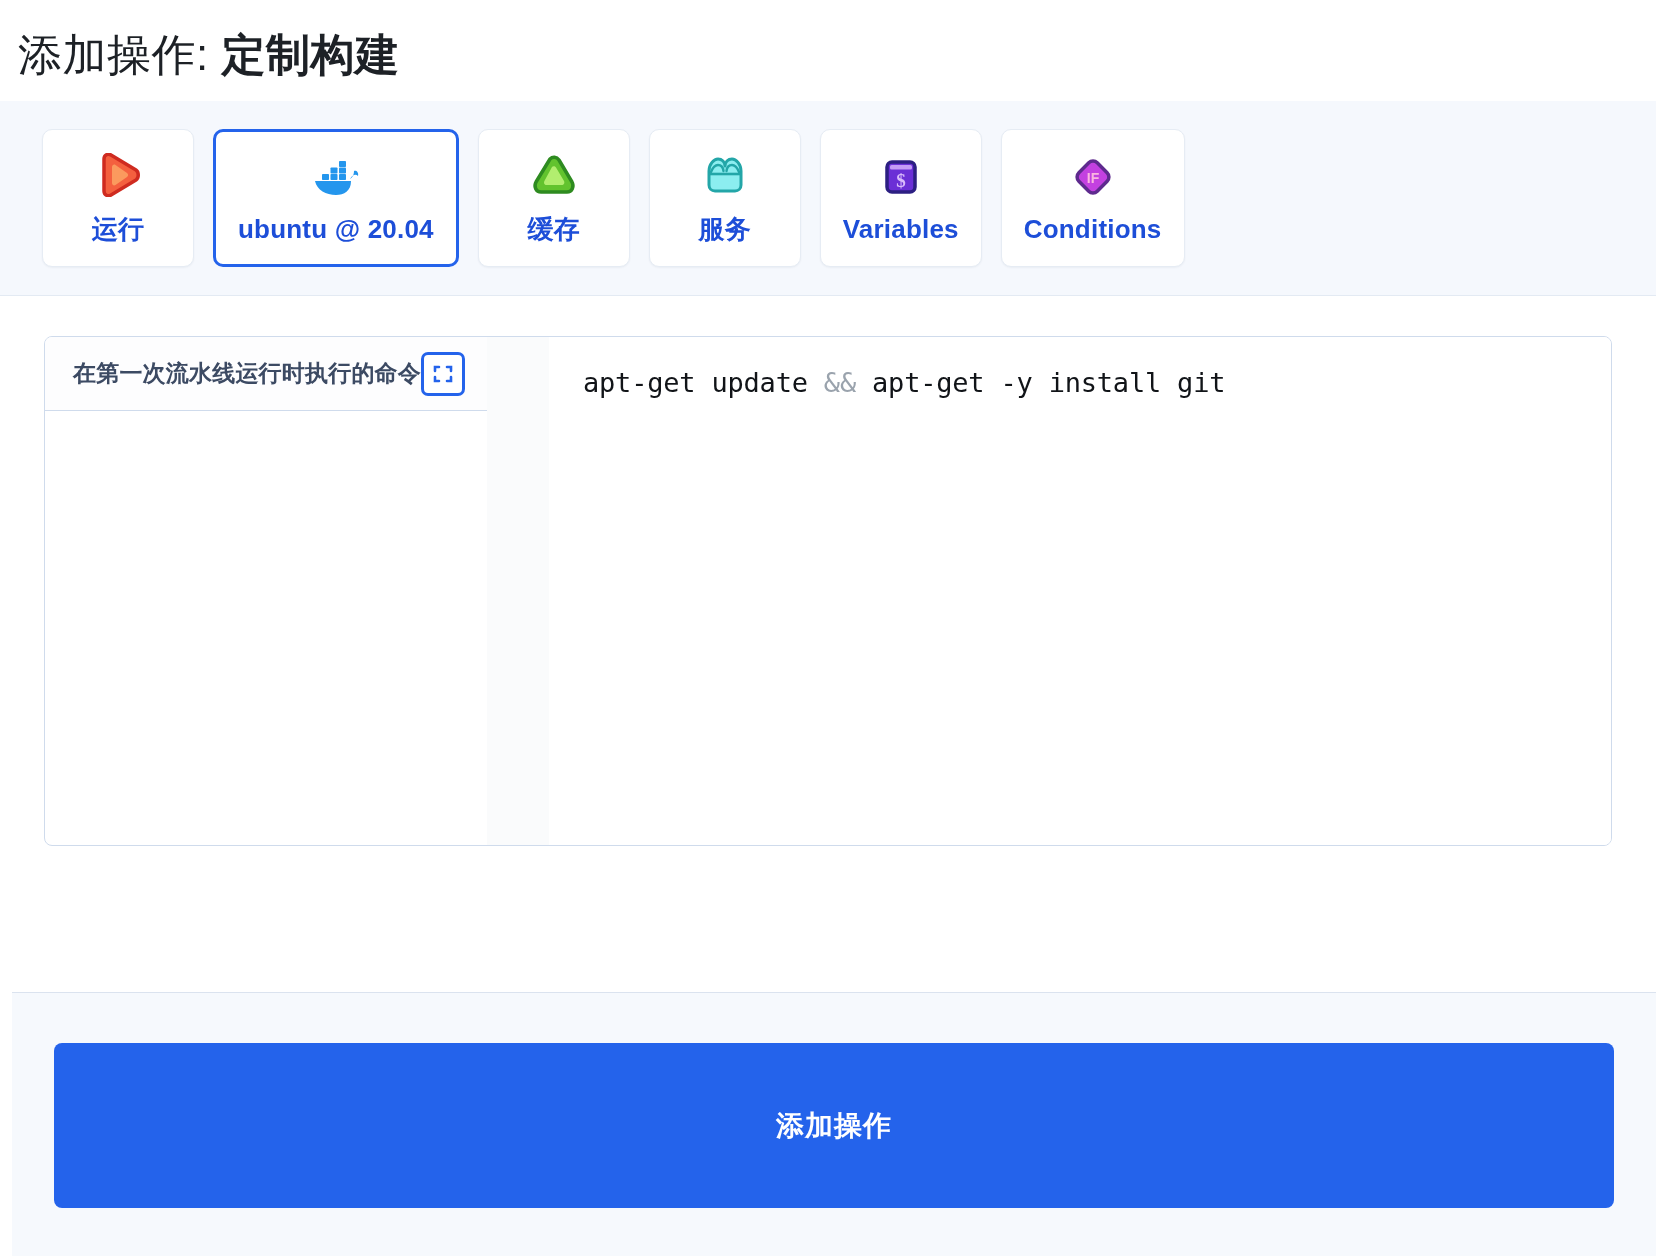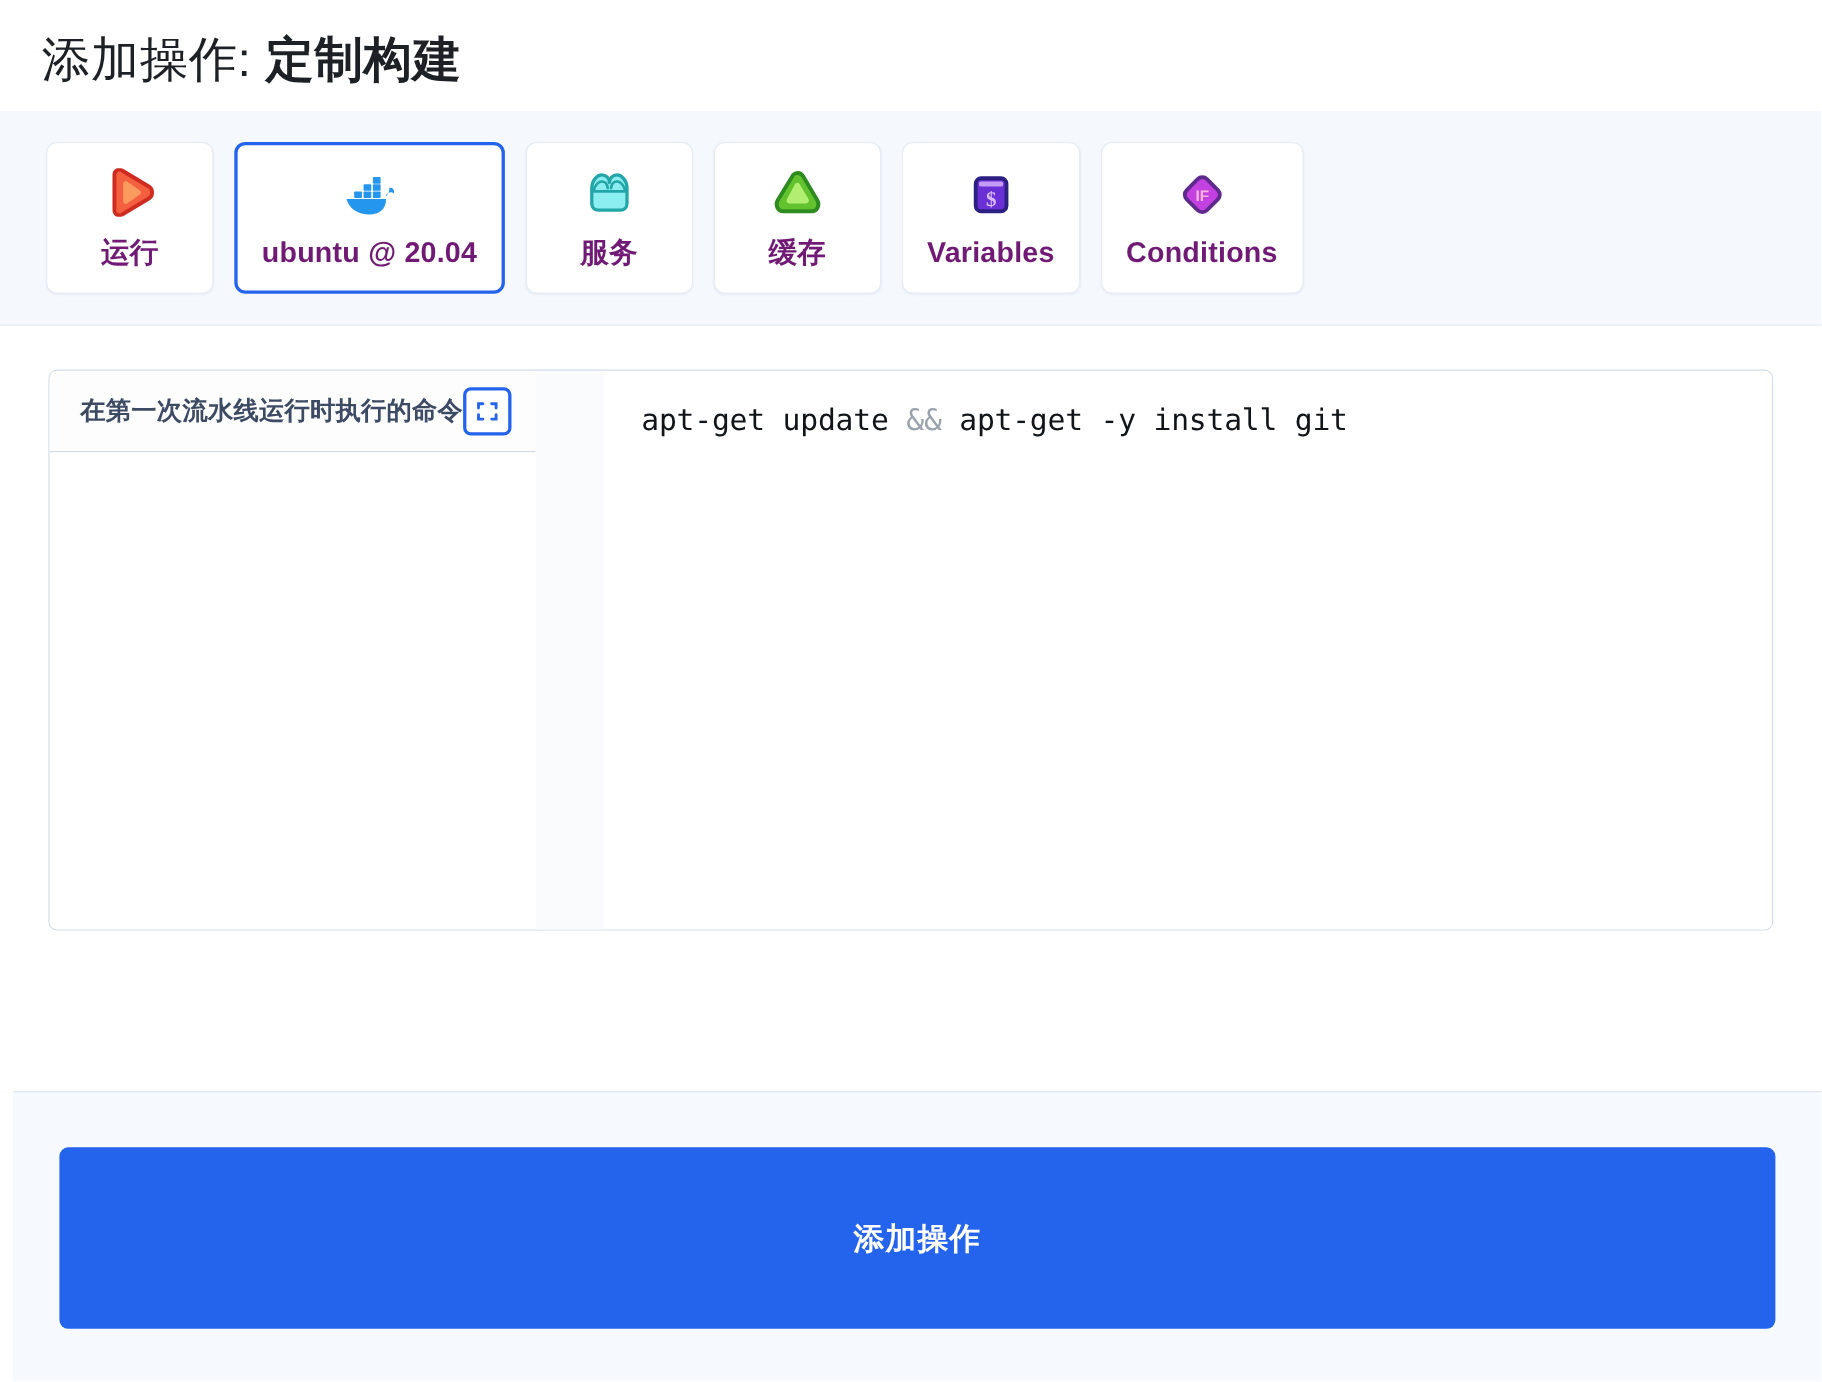--- a/index.html
+++ b/index.html
@@ -6,21 +6,21 @@
   html, body {
     margin: 0; padding: 0;
     width: 1656px; height: 1256px;
     background: #ffffff;
     font-family: "Liberation Sans", "DejaVu Sans", sans-serif;
     overflow: hidden;
   }
 
   
   .page-title {
-    padding: 26px 0 0 38px;
+    padding: 26px 0 0 18px;
     font-size: 44px;
     letter-spacing: 0.5px;
     color: #1d2126;
     font-weight: 400;
     line-height: 1.3;
   }
   .page-title b { font-weight: 700; }
 
   .type-bar {
     margin-top: 18px;
@@ -45,21 +45,21 @@
     padding: 0 22px;
     box-shadow: 0 1px 2px rgba(16,40,80,.05);
     cursor: pointer;
   }
   .type-card.selected {
     border: 3px solid #2463eb;
     box-shadow: none;
   }
   .type-card .card-label {
     font-size: 26px;
-    color: #701a75;
+    color: #1d4ed8;
     font-weight: 600;
     white-space: nowrap;
     letter-spacing: .2px;
   }
   .type-card .icon-slot {
     height: 50px; width: 56px;
     display: flex; align-items: center; justify-content: center;
   }
 
   
@@ -201,38 +201,38 @@
             <path d="M6 26 H42 C42 36 35 40 27 40 C17 40 8 35 6 26 Z"></path>
             <path d="M41 24 C44 19 47 19 49 21 C50 17 47 15 45 16 C45 22 41 24 41 24 Z"></path>
           </g>
         </svg>
       </span>
       <span class="card-label">ubuntu @ 20.04</span>
     </div>
 
     <div class="type-card">
       <span class="icon-slot">
+        <svg width="48" height="44" viewBox="0 0 48 44">
+          <path d="M20 6 C22.5 3.5 26.5 3.5 29 7 L42 29 C44.5 33.5 42 39 37 39 L11 39 C6 39 3.5 33.5 6 29 Z" fill="#62c32e" stroke="#2e8b20" stroke-width="3.5" stroke-linejoin="round"></path>
+          <path d="M22 14 C23 12.8 25 12.8 26 14.5 L34 28 C35 30 33.8 32 31.8 32 L16.5 32 C14.5 32 13.4 30 14.4 28 Z" fill="#b2ee6f"></path>
+        </svg>
+      </span>
+      <span class="card-label">缓存</span>
+    </div>
+
+    <div class="type-card">
+      <span class="icon-slot">
         <svg width="46" height="44" viewBox="0 0 46 44">
           <path d="M7 18 C7 11 12 6 16 6 C20 6 23 9 23 13 C23 9 26 6 30 6 C34 6 39 11 39 18 L39 32 C39 35.5 36.5 38 33 38 L13 38 C9.5 38 7 35.5 7 32 Z" fill="#8ceef0" stroke="#23a6a8" stroke-width="3" stroke-linejoin="round"></path>
           <path d="M9 19 C11 14 14 12 16 12 C19 12 21 14 21.5 18" fill="none" stroke="#23a6a8" stroke-width="2.4" stroke-linecap="round"></path>
           <path d="M24.5 18 C25 14 27 12 30 12 C32 12 35 14 37 19" fill="none" stroke="#23a6a8" stroke-width="2.4" stroke-linecap="round"></path>
           <line x1="7" y1="21" x2="39" y2="21" stroke="#23a6a8" stroke-width="2.6"></line>
         </svg>
       </span>
       <span class="card-label">服务</span>
-    </div>
-
-    <div class="type-card">
-      <span class="icon-slot">
-        <svg width="48" height="44" viewBox="0 0 48 44">
-          <path d="M20 6 C22.5 3.5 26.5 3.5 29 7 L42 29 C44.5 33.5 42 39 37 39 L11 39 C6 39 3.5 33.5 6 29 Z" fill="#62c32e" stroke="#2e8b20" stroke-width="3.5" stroke-linejoin="round"></path>
-          <path d="M22 14 C23 12.8 25 12.8 26 14.5 L34 28 C35 30 33.8 32 31.8 32 L16.5 32 C14.5 32 13.4 30 14.4 28 Z" fill="#b2ee6f"></path>
-        </svg>
-      </span>
-      <span class="card-label">缓存</span>
     </div>
 
     <div class="type-card">
       <span class="icon-slot">
         <svg width="44" height="44" viewBox="0 0 44 44">
           <rect x="8" y="7" width="28" height="30" rx="5" fill="#6b2fd6" stroke="#2c1f82" stroke-width="3.5"></rect>
           <rect x="11" y="10" width="22" height="4.5" rx="1.6" fill="#c49bf5"></rect>
           <text x="22" y="32" font-family="'Liberation Serif',serif" font-size="19" font-weight="700" fill="#d9bbfb" text-anchor="middle">$</text>
         </svg>
       </span>

